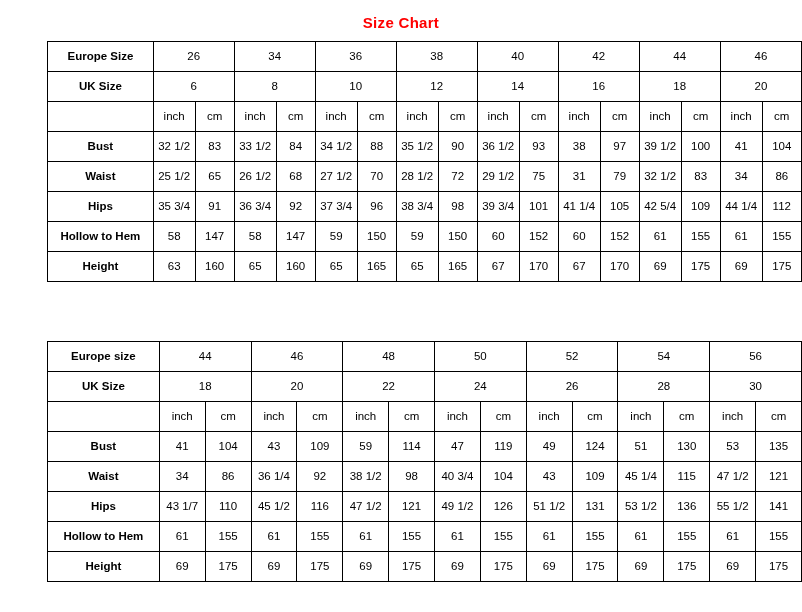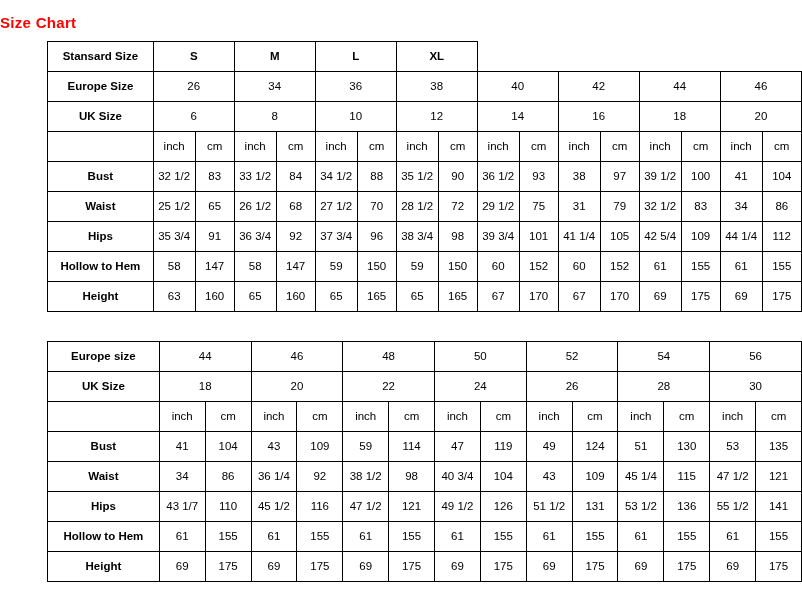--- a/index.html
+++ b/index.html
@@ -13,20 +13,21 @@
     font-family: "Liberation Sans", sans-serif;
     color: #000000;
     position: relative;
     overflow: hidden;
   }
   #title {
     position: absolute;
     top: 14px;
     left: 0;
     width: 802px;
+    text-align: center;
     color: #ff0000;
     font-weight: bold;
     font-size: 15px;
     letter-spacing: 0.3px;
   }
   .chart-wrap {
     position: absolute;
     left: 47px;
   }
   #chart-top { top: 41px; }
@@ -87,27 +88,20 @@
       <col class="c-num">
         <col class="c-num">
         <col class="c-num">
         <col class="c-num">
       <col class="c-num">
         <col class="c-num">
         <col class="c-num">
         <col class="c-num">
     </colgroup>
     <tbody id="std-body">
-        <tr>
-          <td class="rowlabel">Stansard Size</td>
-          <td class="hdr" colspan="2">S</td>
-          <td class="hdr" colspan="2">M</td>
-          <td class="hdr" colspan="2">L</td>
-          <td class="hdr" colspan="2">XL</td>
-        </tr>
         <tr>
           <td class="rowlabel">Europe Size</td>
           <td class="val" colspan="2">26</td>
           <td class="val" colspan="2">34</td>
           <td class="val" colspan="2">36</td>
           <td class="val" colspan="2">38</td>
           <td class="val" colspan="2">40</td>
           <td class="val" colspan="2">42</td>
           <td class="val" colspan="2">44</td>
           <td class="val" colspan="2">46</td>

